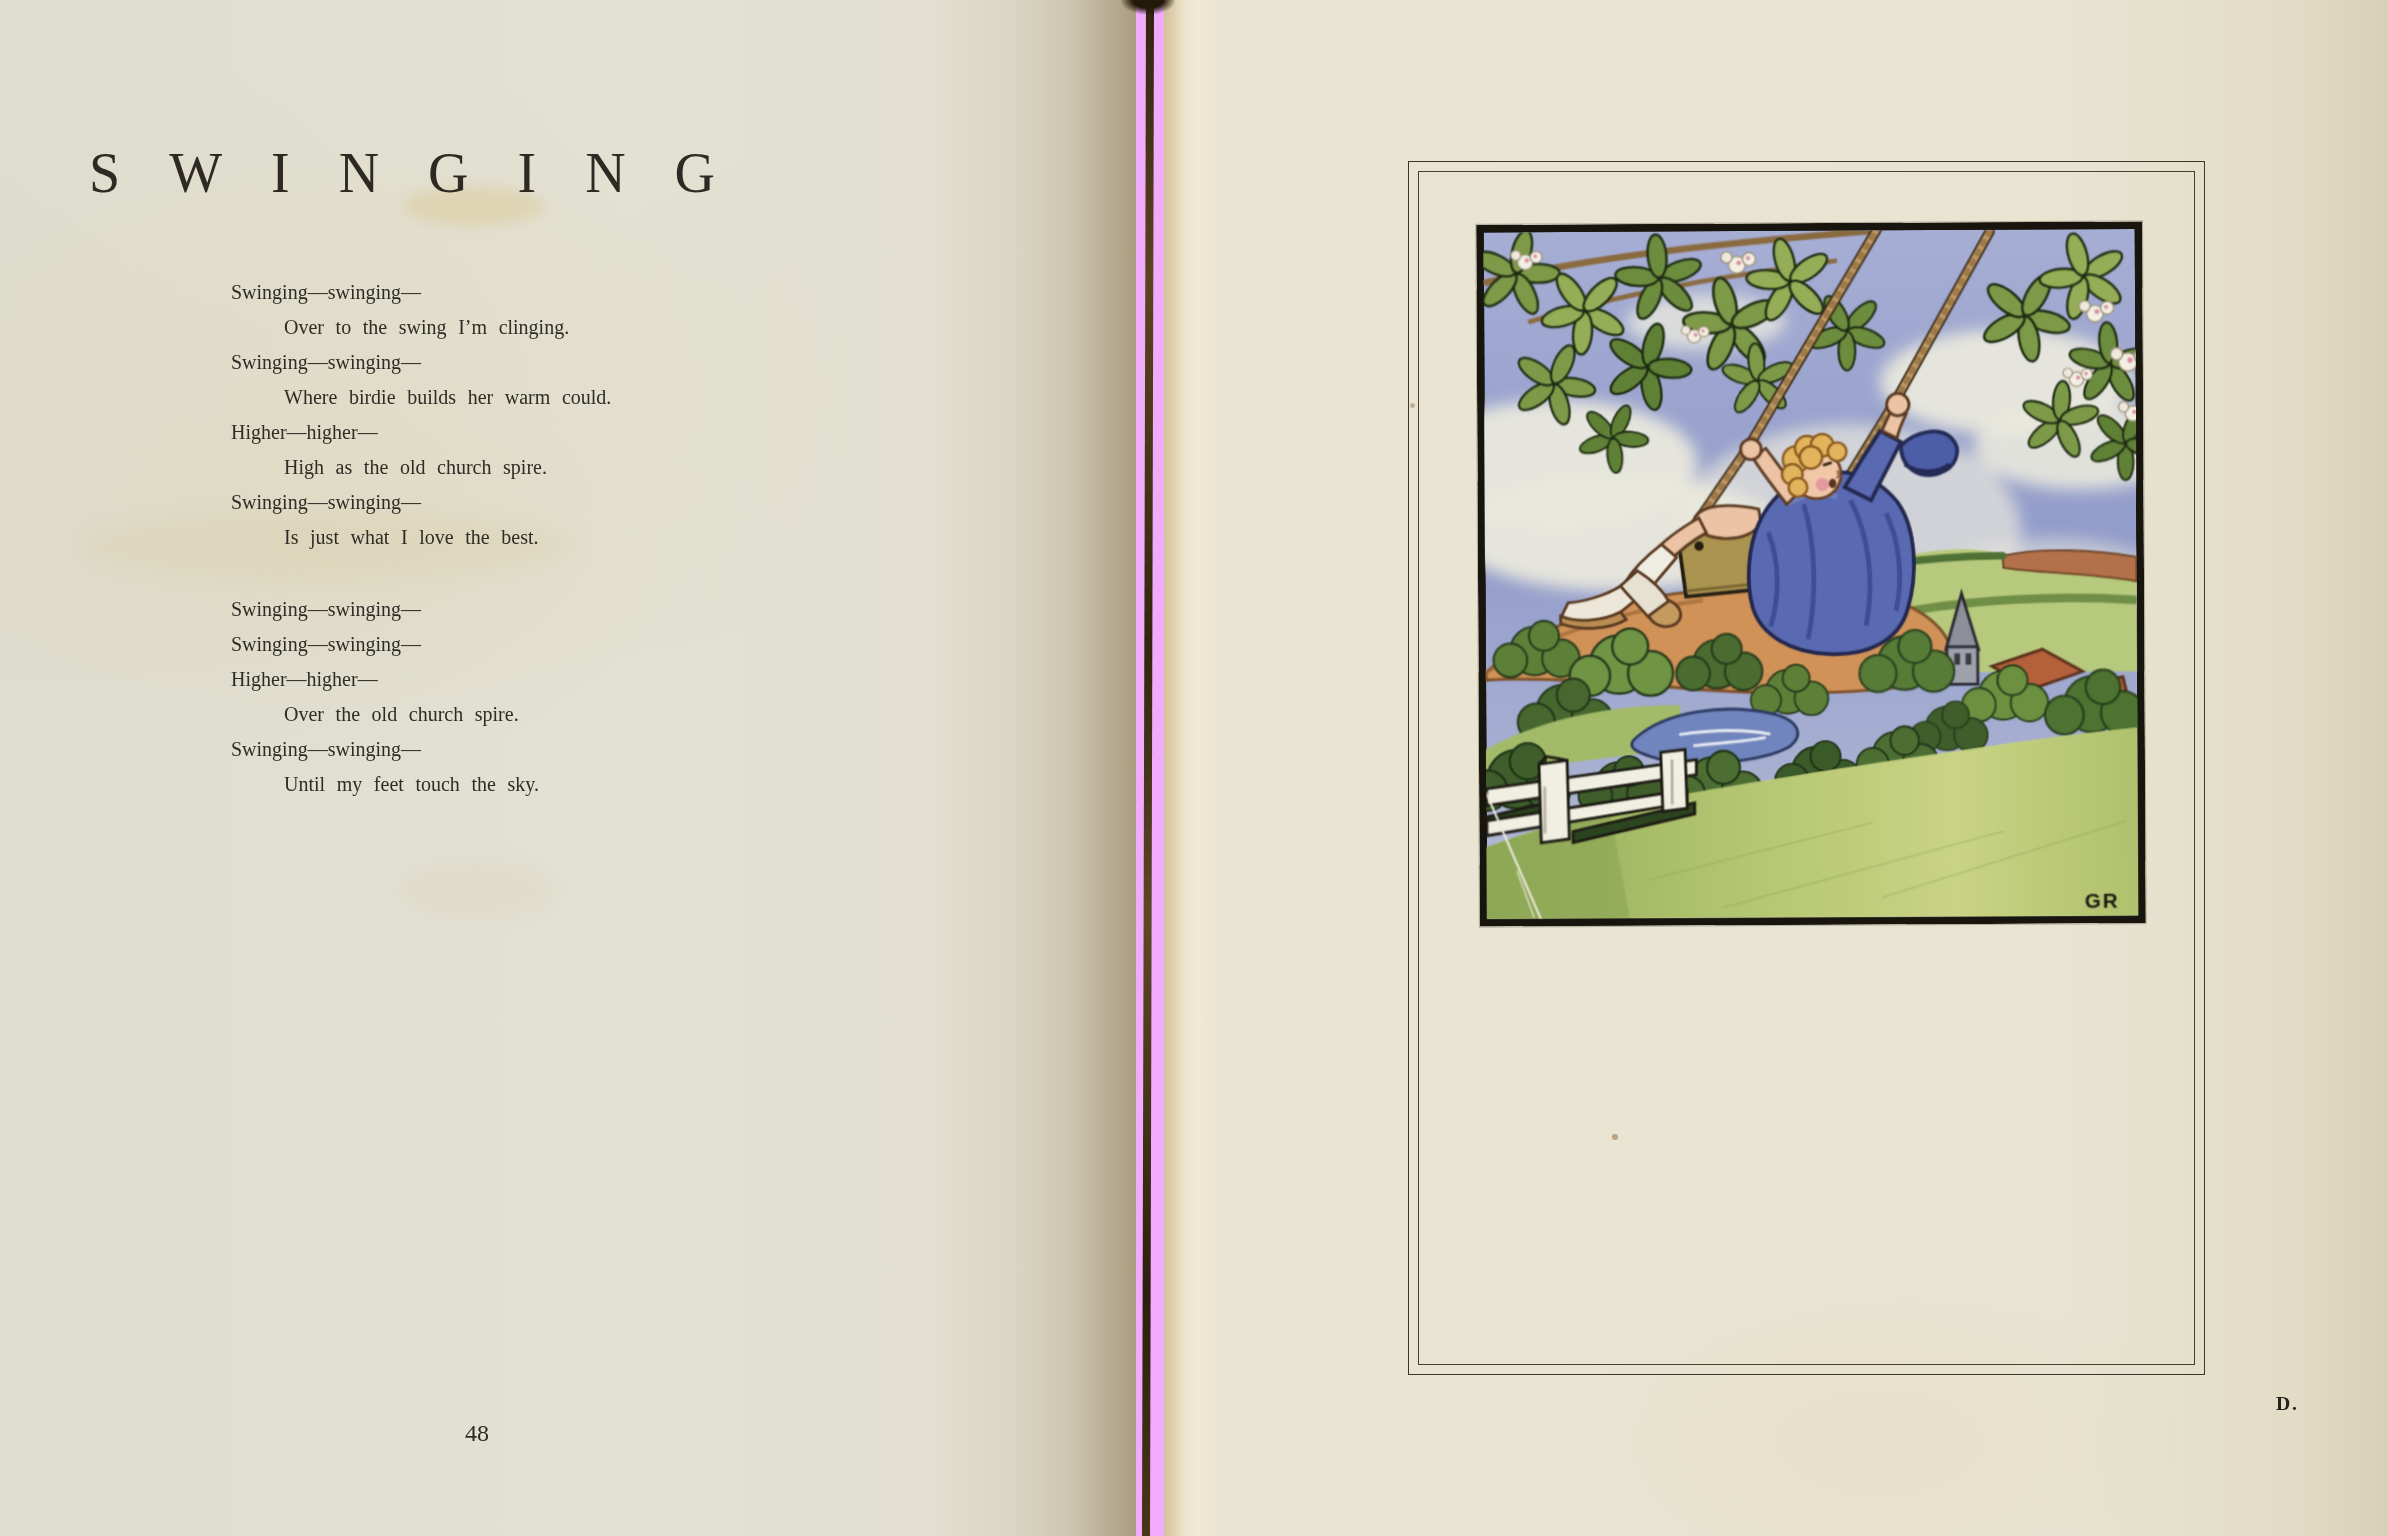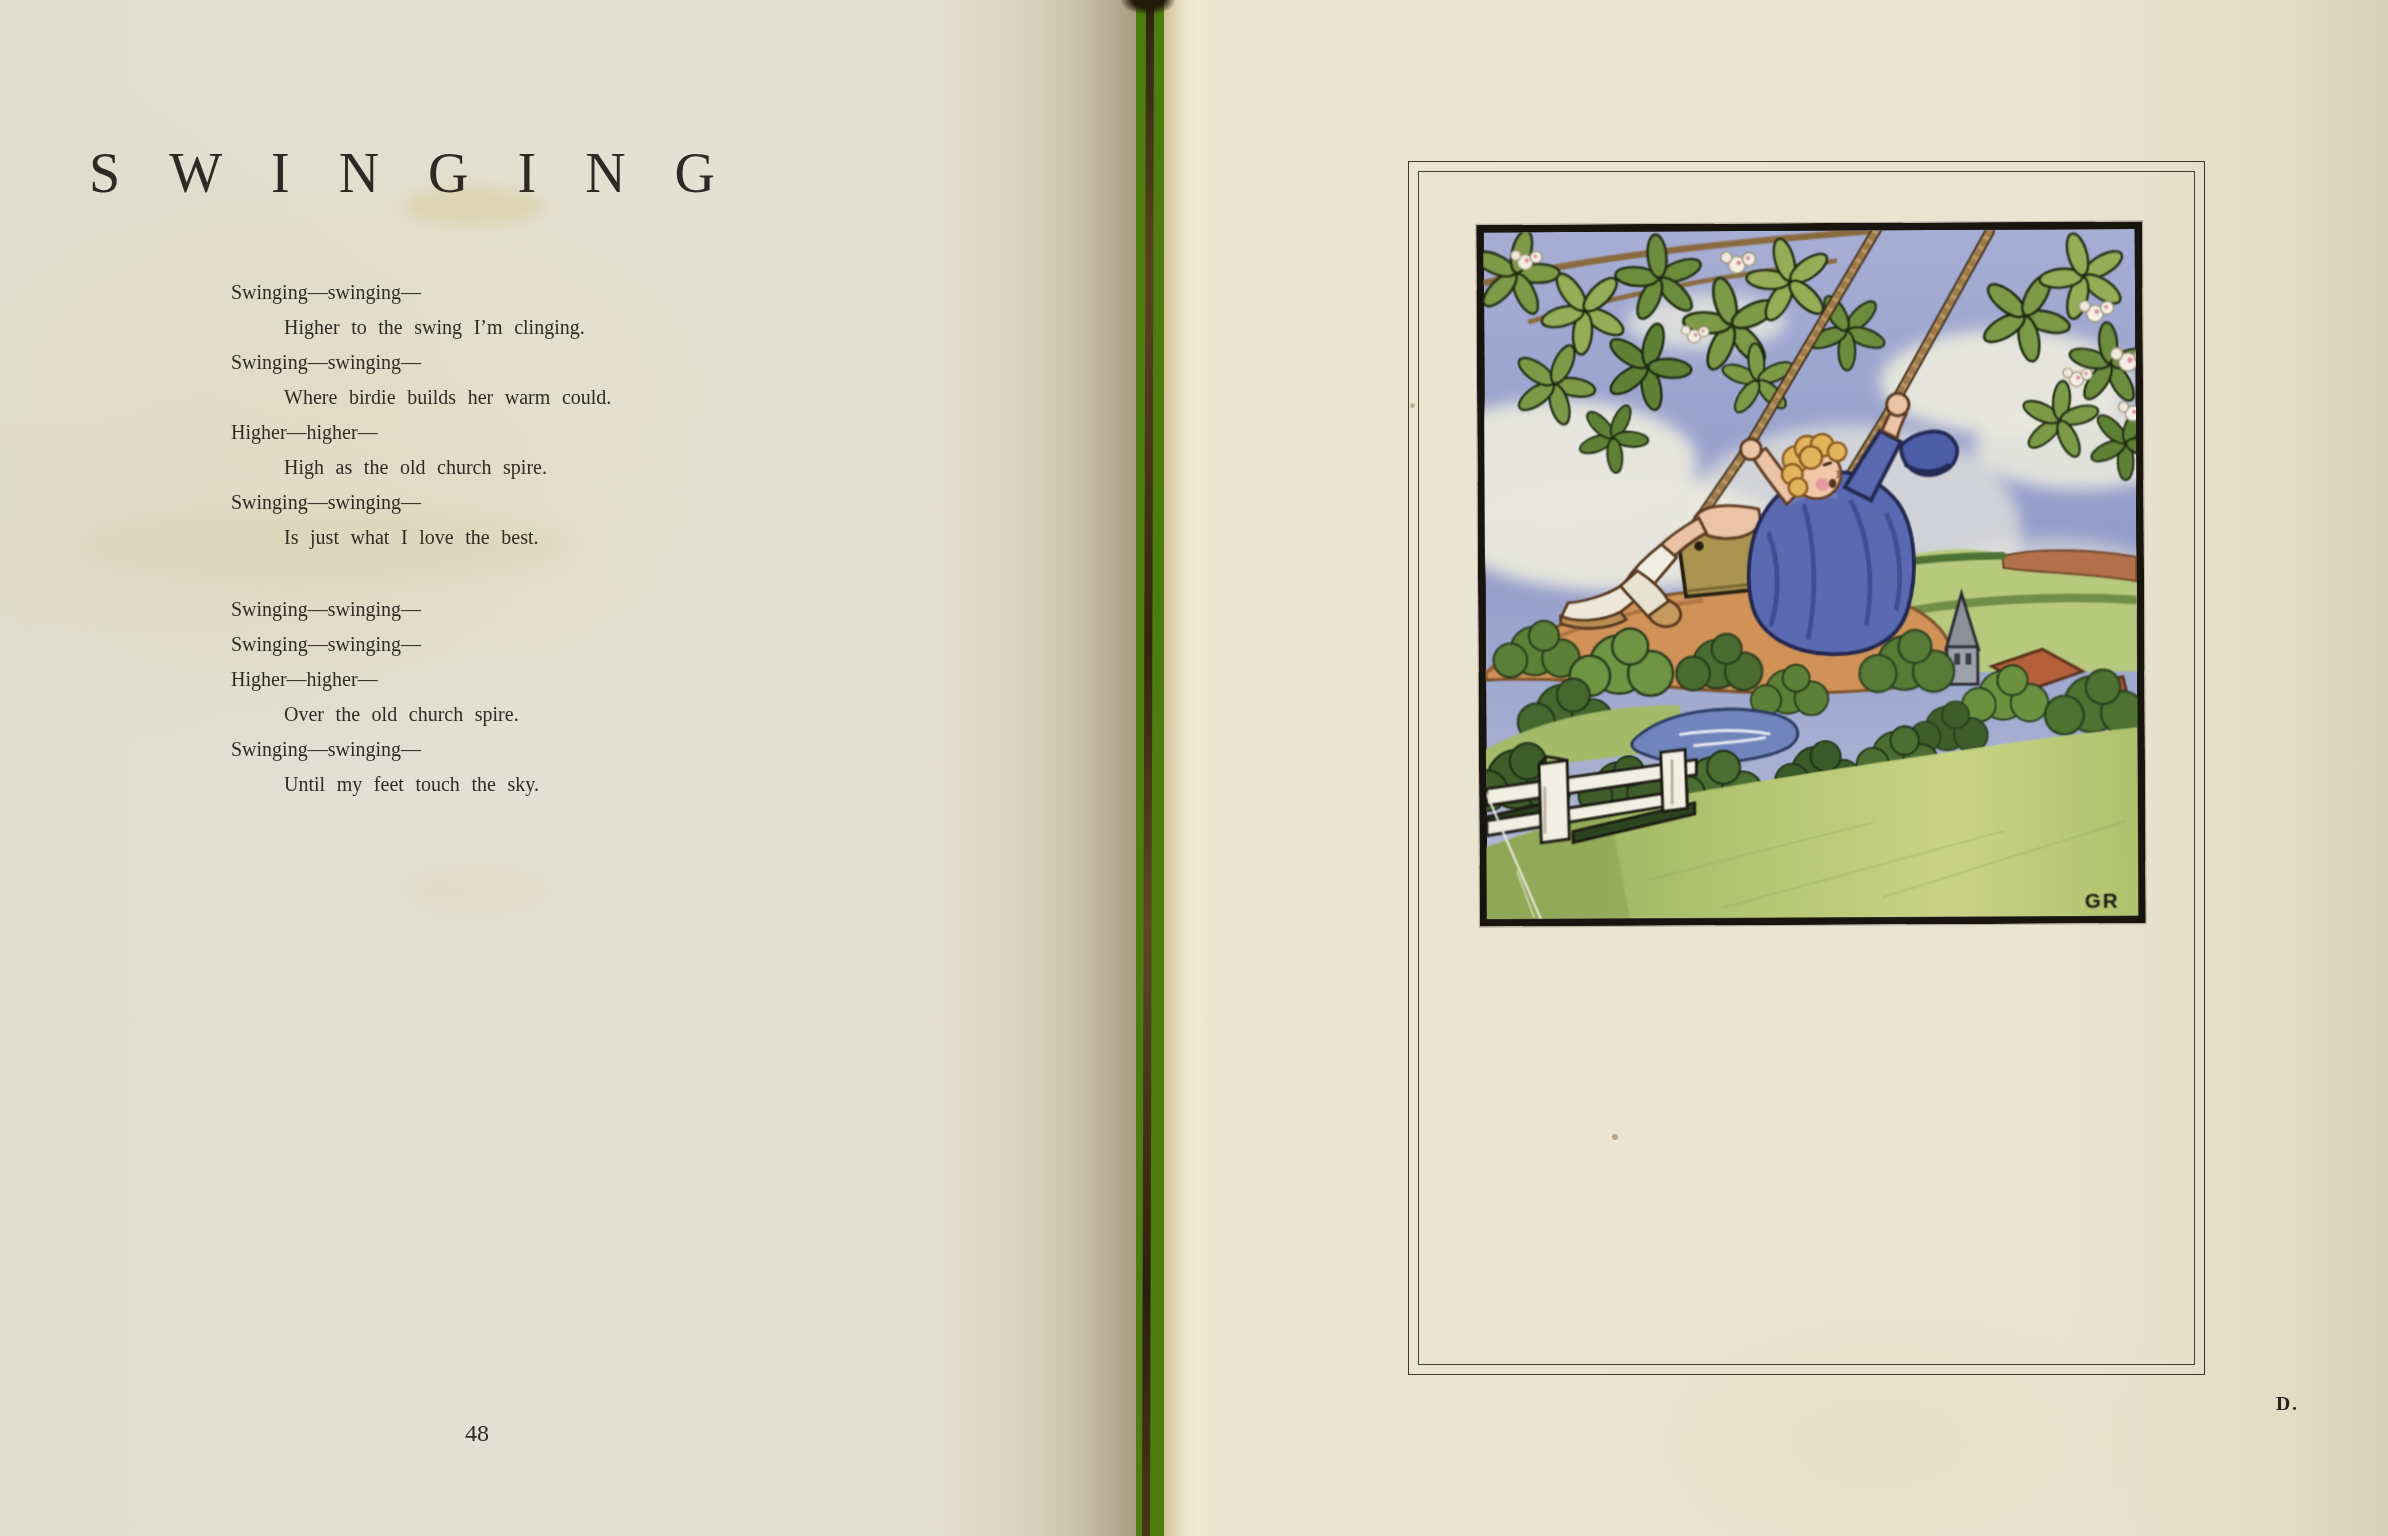--- a/index.html
+++ b/index.html
@@ -1,19 +1,19 @@
 <!DOCTYPE html>
 <html style="font-size:15px"><head>
 <meta charset="utf-8">
 <style>
   html,body{margin:0;padding:0;background:#494439;}
   .stage{
     position:relative;width:2388px;height:1537px;overflow:hidden;
     font-family:"Liberation Serif","DejaVu Serif",serif;
-    background:#4d7c0f;
+    background:#f0abfc;
   }
   
   .page-left{
     position:absolute;left:0;top:0;width:1136px;height:1537px;
     background:
       radial-gradient(ellipse 843px 468px at 337px 394px, rgba(222,205,150,.14), rgba(0,0,0,0) 70%),
       radial-gradient(ellipse 656px 281px at 309px 562px, rgba(216,196,140,.12), rgba(0,0,0,0) 70%),
       linear-gradient(90deg,#dfddcf 0%,#e3e1d3 55%,#e2dfd0 82%,#d6d0bc 94%,#c9bfa4 100%),
       #e2dfd1;
   }
@@ -80,21 +80,21 @@
   <div class="page-left">
     <div class="stain" style="left:403px;top:187px;width:141px;height:39px;background:rgba(216,186,110,.28);filter:blur(5.6px);"></div>
     <div class="stain" style="left:84px;top:513px;width:487px;height:66px;background:rgba(214,194,142,.16);filter:blur(9.4px);"></div>
     <div class="stain" style="left:403px;top:862px;width:150px;height:56px;background:rgba(210,192,150,.12);filter:blur(8.4px);"></div>
 
     <div class="title">SWINGING</div>
 
     <div class="poem">
       <div class="stanza">
         <div class="line">Swinging—swinging—</div>
-        <div class="line indent">Higher to the swing I’m clinging.</div>
+        <div class="line indent">Over to the swing I’m clinging.</div>
         <div class="line">Swinging—swinging—</div>
         <div class="line indent">Where birdie builds her warm could.</div>
         <div class="line">Higher—higher—</div>
         <div class="line indent">High as the old church spire.</div>
         <div class="line">Swinging—swinging—</div>
         <div class="line indent">Is just what I love the best.</div>
       </div>
       <div class="stanza stanza2">
         <div class="line">Swinging—swinging—</div>
         <div class="line">Swinging—swinging—</div>

